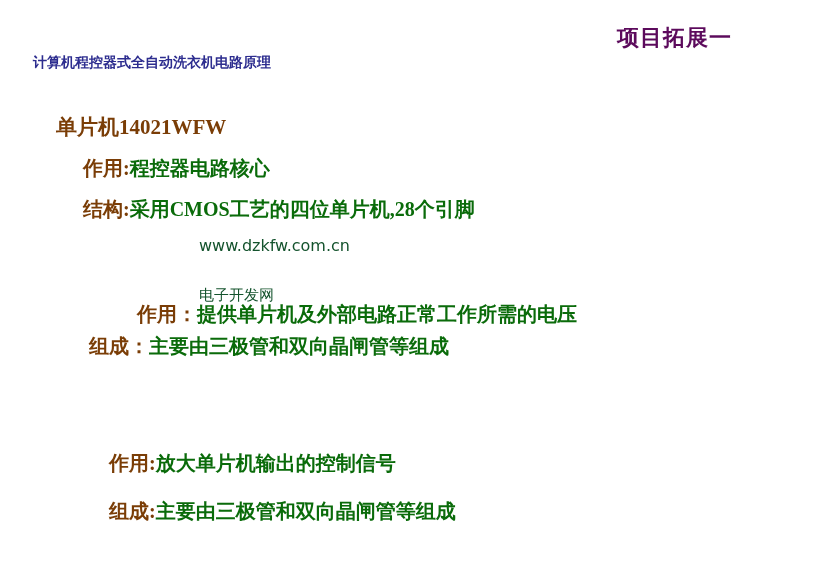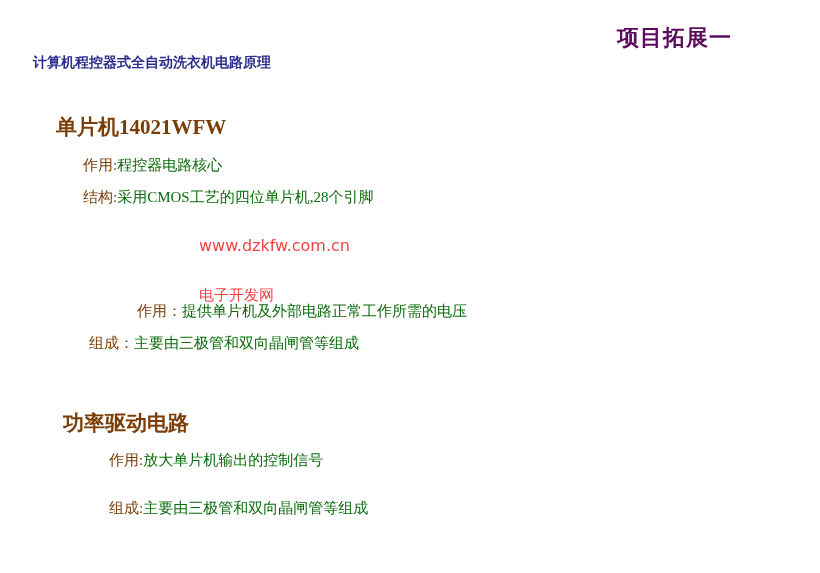--- a/index.html
+++ b/index.html
@@ -52,21 +52,21 @@
     line-height: 1.15;
   }
 
   
   .watermark {
     position: absolute;
     left: 199px;
     top: 236px;
     font-family: "DejaVu Sans", "Liberation Sans", sans-serif;
     font-size: 16px;
-    color: #ef4444;
+    color: #14532d;
     line-height: 1.28;
     white-space: nowrap;
     pointer-events: none;
     z-index: 1;
   }
   .watermark .wm-line2 {
     display: block;
     font-size: 15px;
     margin-top: 30px;
   }
@@ -78,36 +78,36 @@
     position: absolute;
     font-size: 21px;
     font-weight: bold;
     color: #7a3d06;
     white-space: nowrap;
     line-height: 1.1;
   }
 
   .detail {
     position: absolute;
-    font-size: 15px;
-    font-weight: normal;
+    font-size: 20px;
+    font-weight: bold;
     white-space: nowrap;
     line-height: 1.1;
   }
   .detail .lbl {
     color: #7a3d06;
   }
   .detail .val {
     color: #0a6b0a;
   }
 
   
   .t1   { left: 56px;  top: 116px; }
   .d1a  { left: 83px;  top: 157px; }
-  .d1b  { left: 83px;  top: 189px; }
+  .d1b  { left: 83px;  top: 198px; }
 
   
   .t2   { left: 51px;  top: 259px; }
   .d2a  { left: 89px;  top: 303px; margin-left: 48px; }
   .d2b  { left: 89px;  top: 335px; }
 
   
   .t3   { left: 63px;  top: 412px; }
   .d3a  { left: 109px; top: 452px; }
   .d3b  { left: 109px; top: 500px; }
@@ -140,21 +140,20 @@
 
 
     <div class="detail d2a">
       <span class="lbl">作用：</span><span class="val">提供单片机及外部电路正常工作所需的电压</span>
     </div>
 
     <div class="detail d2b">
       <span class="lbl">组成：</span><span class="val">主要由三极管和双向晶闸管等组成</span>
     </div>
 
-    <div class="topic t3">功率驱动电路</div>
 
     <div class="detail d3a">
       <span class="lbl">作用:</span><span class="val">放大单片机输出的控制信号</span>
     </div>
 
     <div class="detail d3b">
       <span class="lbl">组成:</span><span class="val">主要由三极管和双向晶闸管等组成</span>
     </div>
 
   </div>

